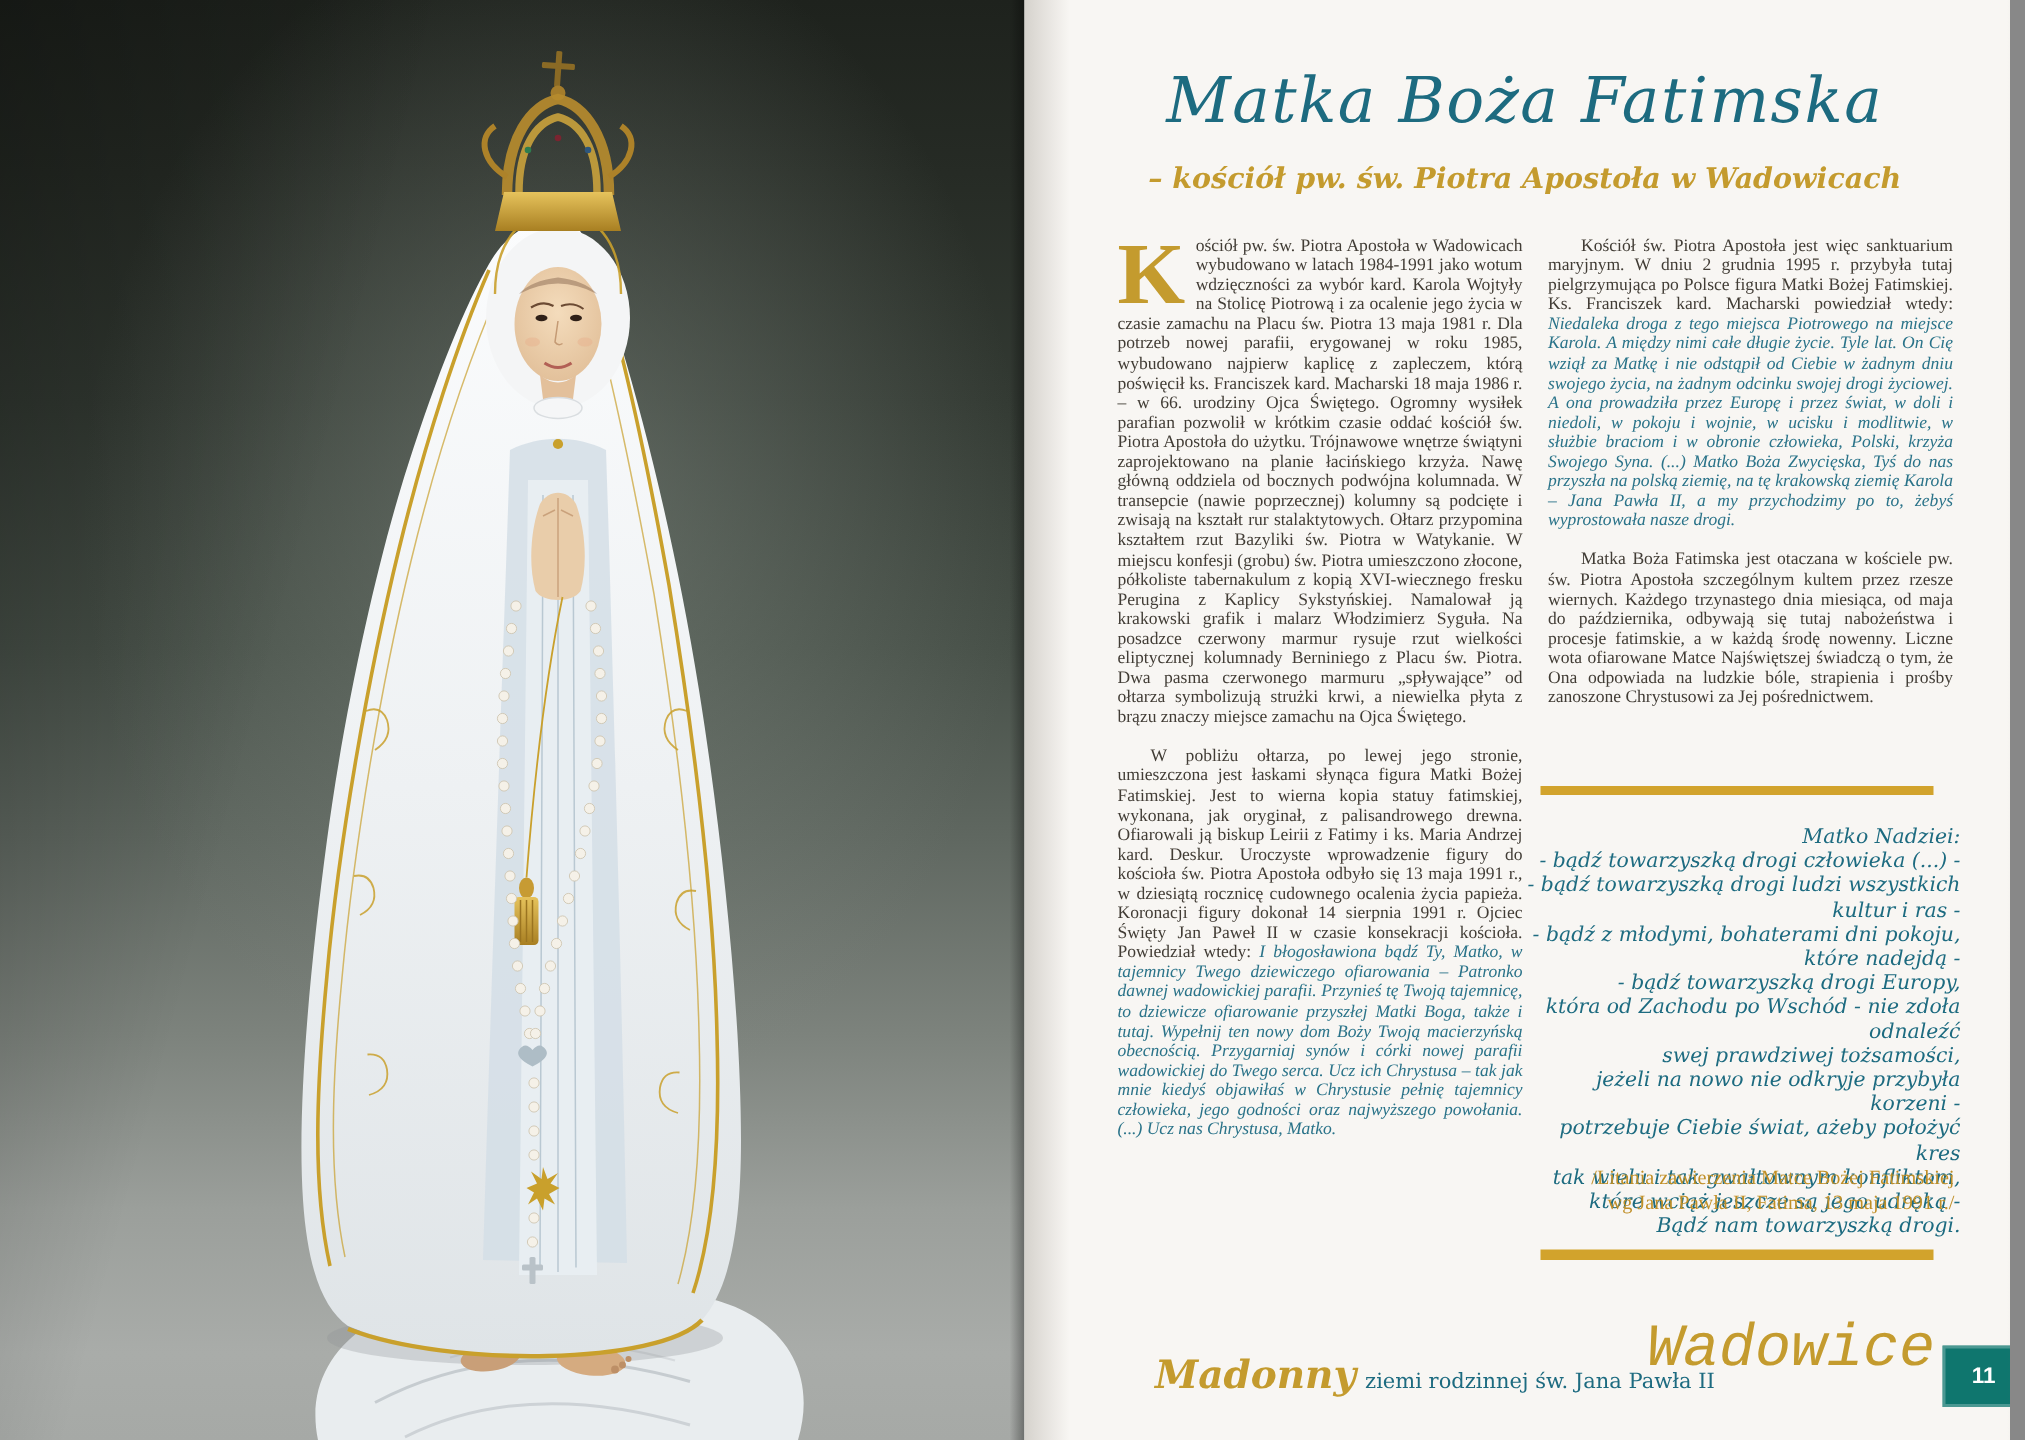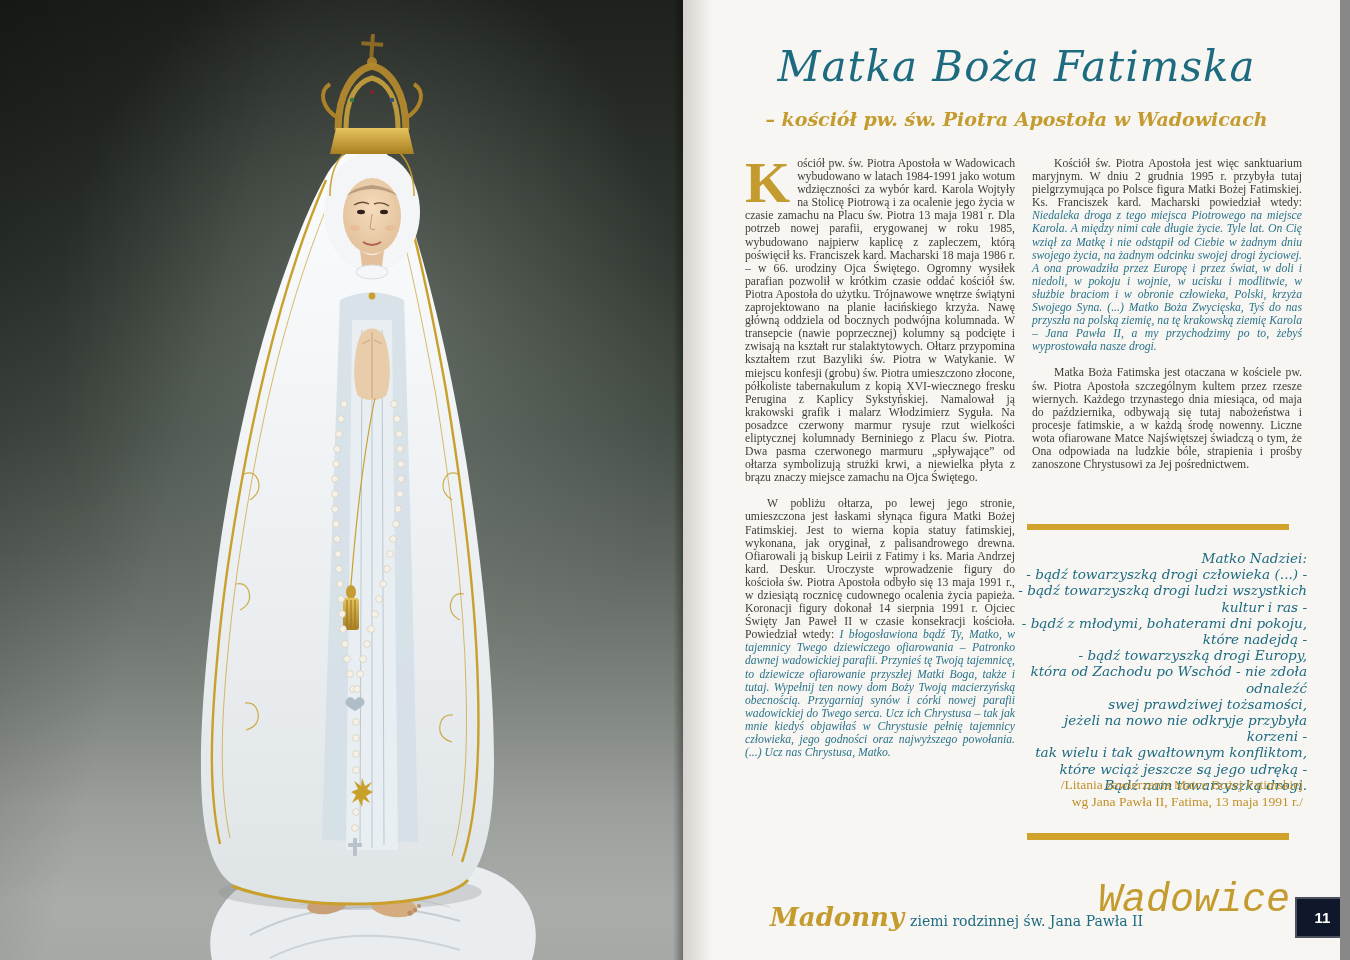--- a/index.html
+++ b/index.html
@@ -54,21 +54,21 @@
   
   .footer-brand{position:absolute;left:87px;top:902px;white-space:nowrap;}
   .brand-script{font-family:"DejaVu Serif",serif;font-style:italic;font-weight:bold;
       font-size:26px;color:#c49b2e;}
   .brand-text{font-family:"DejaVu Serif",serif;font-size:14px;
       color:#1d6b80;margin-left:6px;}
   .footer-location{position:absolute;left:407px;top:878px;width:200px;text-align:right;
       font-family:Liberation Mono, monospace;font-style:italic;font-weight:500;
       font-size:40px;color:#c49b2e;white-space:nowrap;}
   .page-badge{position:absolute;left:612px;top:897px;width:55px;height:41px;
-      background:#0f172a;box-shadow:inset 0 0 0 2px rgba(255,255,255,.25);
+      background:#0f766e;box-shadow:inset 0 0 0 2px rgba(255,255,255,.25);
       display:flex;align-items:center;justify-content:center;}
   .page-badge span{color:#fff;font-weight:bold;font-size:15px;
       font-family:"Liberation Sans",sans-serif;}
 </style>
 </head>
 <body>
 
 <div class="spread">
 
   <div class="photo-page">
@@ -246,20 +246,21 @@
       <div class="gold-rule top"></div>
       <div class="lit-lines">
           <div class="lit-line">Matko Nadziei:</div>
           <div class="lit-line">- bądź towarzyszką drogi człowieka (...) -</div>
           <div class="lit-line">- bądź towarzyszką drogi ludzi wszystkich kultur i ras -</div>
           <div class="lit-line">- bądź z młodymi, bohaterami dni pokoju, które nadejdą -</div>
           <div class="lit-line">- bądź towarzyszką drogi Europy,</div>
           <div class="lit-line">która od Zachodu po Wschód - nie zdoła odnaleźć</div>
           <div class="lit-line">swej prawdziwej tożsamości,</div>
           <div class="lit-line">jeżeli na nowo nie odkryje przybyła korzeni -</div>
+          <div class="lit-line">potrzebuje Ciebie świat, ażeby położyć kres</div>
           <div class="lit-line">tak wielu i tak gwałtownym konfliktom,</div>
           <div class="lit-line">które wciąż jeszcze są jego udręką -</div>
           <div class="lit-line">Bądź nam towarzyszką drogi.</div>
         </div>
       <div class="lit-attr">
         <div>/Litania zawierzenia Matce Bożej Fatimskiej</div>
         <div>wg Jana Pawła II, Fatima, 13 maja 1991 r./</div>
       </div>
       <div class="gold-rule bottom"></div>
     </div>

